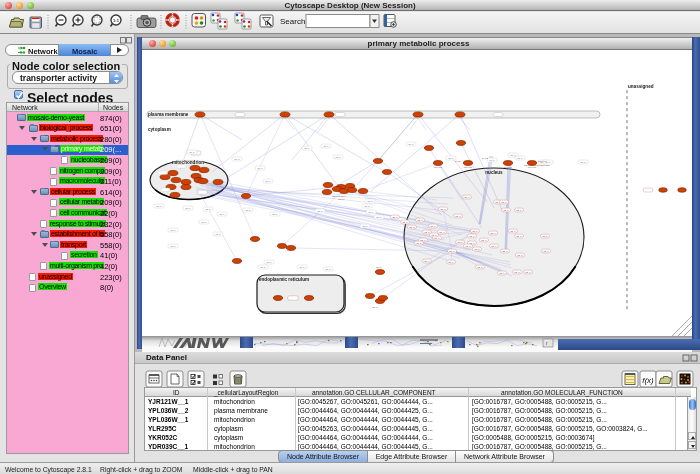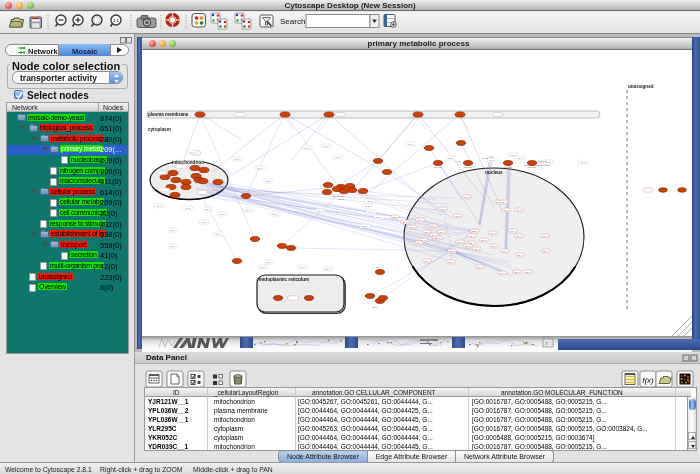--- a/index.html
+++ b/index.html
@@ -16,22 +16,22 @@
 #cp-title { left:0; top:0; width:135px; height:12px; background:linear-gradient(#dadada,#c2c2c2); border-bottom:1px solid #a0a0a0; font-size:8px; font-weight:bold; color:#111; padding:1px 0 0 5px; }
 #tabs { left:5px; top:10px; width:124px; height:12px; background:#fdfdfd; border:1px solid #8d8d8d; border-radius:6px; overflow:hidden; }
 #tab-mosaic { left:58px; top:10px; width:53px; height:12px; background:linear-gradient(#8cbcf2,#4c86d8); border-left:1px solid #8d8d8d; border-right:1px solid #8d8d8d; }
 .tabtxt { font-size:7.5px; font-weight:bold; color:#111; top:12.5px; }
 #grpbox { left:7px; top:30px; width:121px; height:25px; border:1px solid #adadad; border-radius:3px; }
 #grplabel { left:10px; top:26px; background:#e4e4e4; font-size:11px; font-weight:bold; color:#111; padding:0 2px; }
 #combo { left:12px; top:37px; width:111px; height:13px; background:#fff; border:1px solid #8d8d8d; border-radius:6px; overflow:hidden; }
 #combo-btn { right:0px; top:0px; width:13px; height:13px; background:linear-gradient(#9ec3f4,#4b85d8); border-left:1px solid #8d8d8d; }
 #combo-txt { left:20px; top:39px; font-size:8.5px; font-weight:bold; color:#111; }
 #chk { left:14px; top:56px; width:9px; height:9px; background:linear-gradient(#b5d2f5,#5a92dc); border:1px solid #4a6ea8; border-radius:2px; }
-#chk-txt { left:27px; top:56px; font-size:10px; font-weight:bold; color:#111; }
-#tree { left:6px; top:68px; width:123px; height:252px; background:#0f766e; border:1px solid #9a9a9a; }
+#chk-txt { left:27px; top:56px; font-size:14px; font-weight:bold; color:#111; }
+#tree { left:6px; top:68px; width:123px; height:352px; background:#f9a8d4; border:1px solid #9a9a9a; }
 #tree-head { left:0; top:0; width:121px; height:9px; background:linear-gradient(#f2f2f2,#d6d6d6); border-bottom:1px solid #aaa; font-size:7px; color:#222; }
 .trow { left:0; width:121px; height:10.6px; letter-spacing:-0.3px; font-size:7px; white-space:nowrap; }
 .trow .lbl { position:absolute; top:0.5px; padding:0 1px; color:#000; }
 .trow .num { position:absolute; left:93px; top:0.5px; color:#000; font-size:7.5px; letter-spacing:0; }
 .grn { background:#17e000; }
 .red { background:#f61a00; }
 .arr { position:absolute; top:2.5px; width:0; height:0; border-left:3px solid transparent; border-right:3px solid transparent; border-top:4px solid #4d4d4d; }
 .fold { position:absolute; top:1px; width:9px; height:7px; background:linear-gradient(#9db8d4,#6c92ba); border:0.5px solid #4a6a8e; border-radius:1px; }
 .fold:before { content:""; position:absolute; left:0px; top:-1.5px; width:3.5px; height:1.5px; background:#5d83ab; border-radius:1px 1px 0 0; }
 .file { position:absolute; top:1px; width:6.5px; height:8px; background:#fff; border:0.5px solid #9a9a9a; border-radius:0 1.5px 0 0; }

